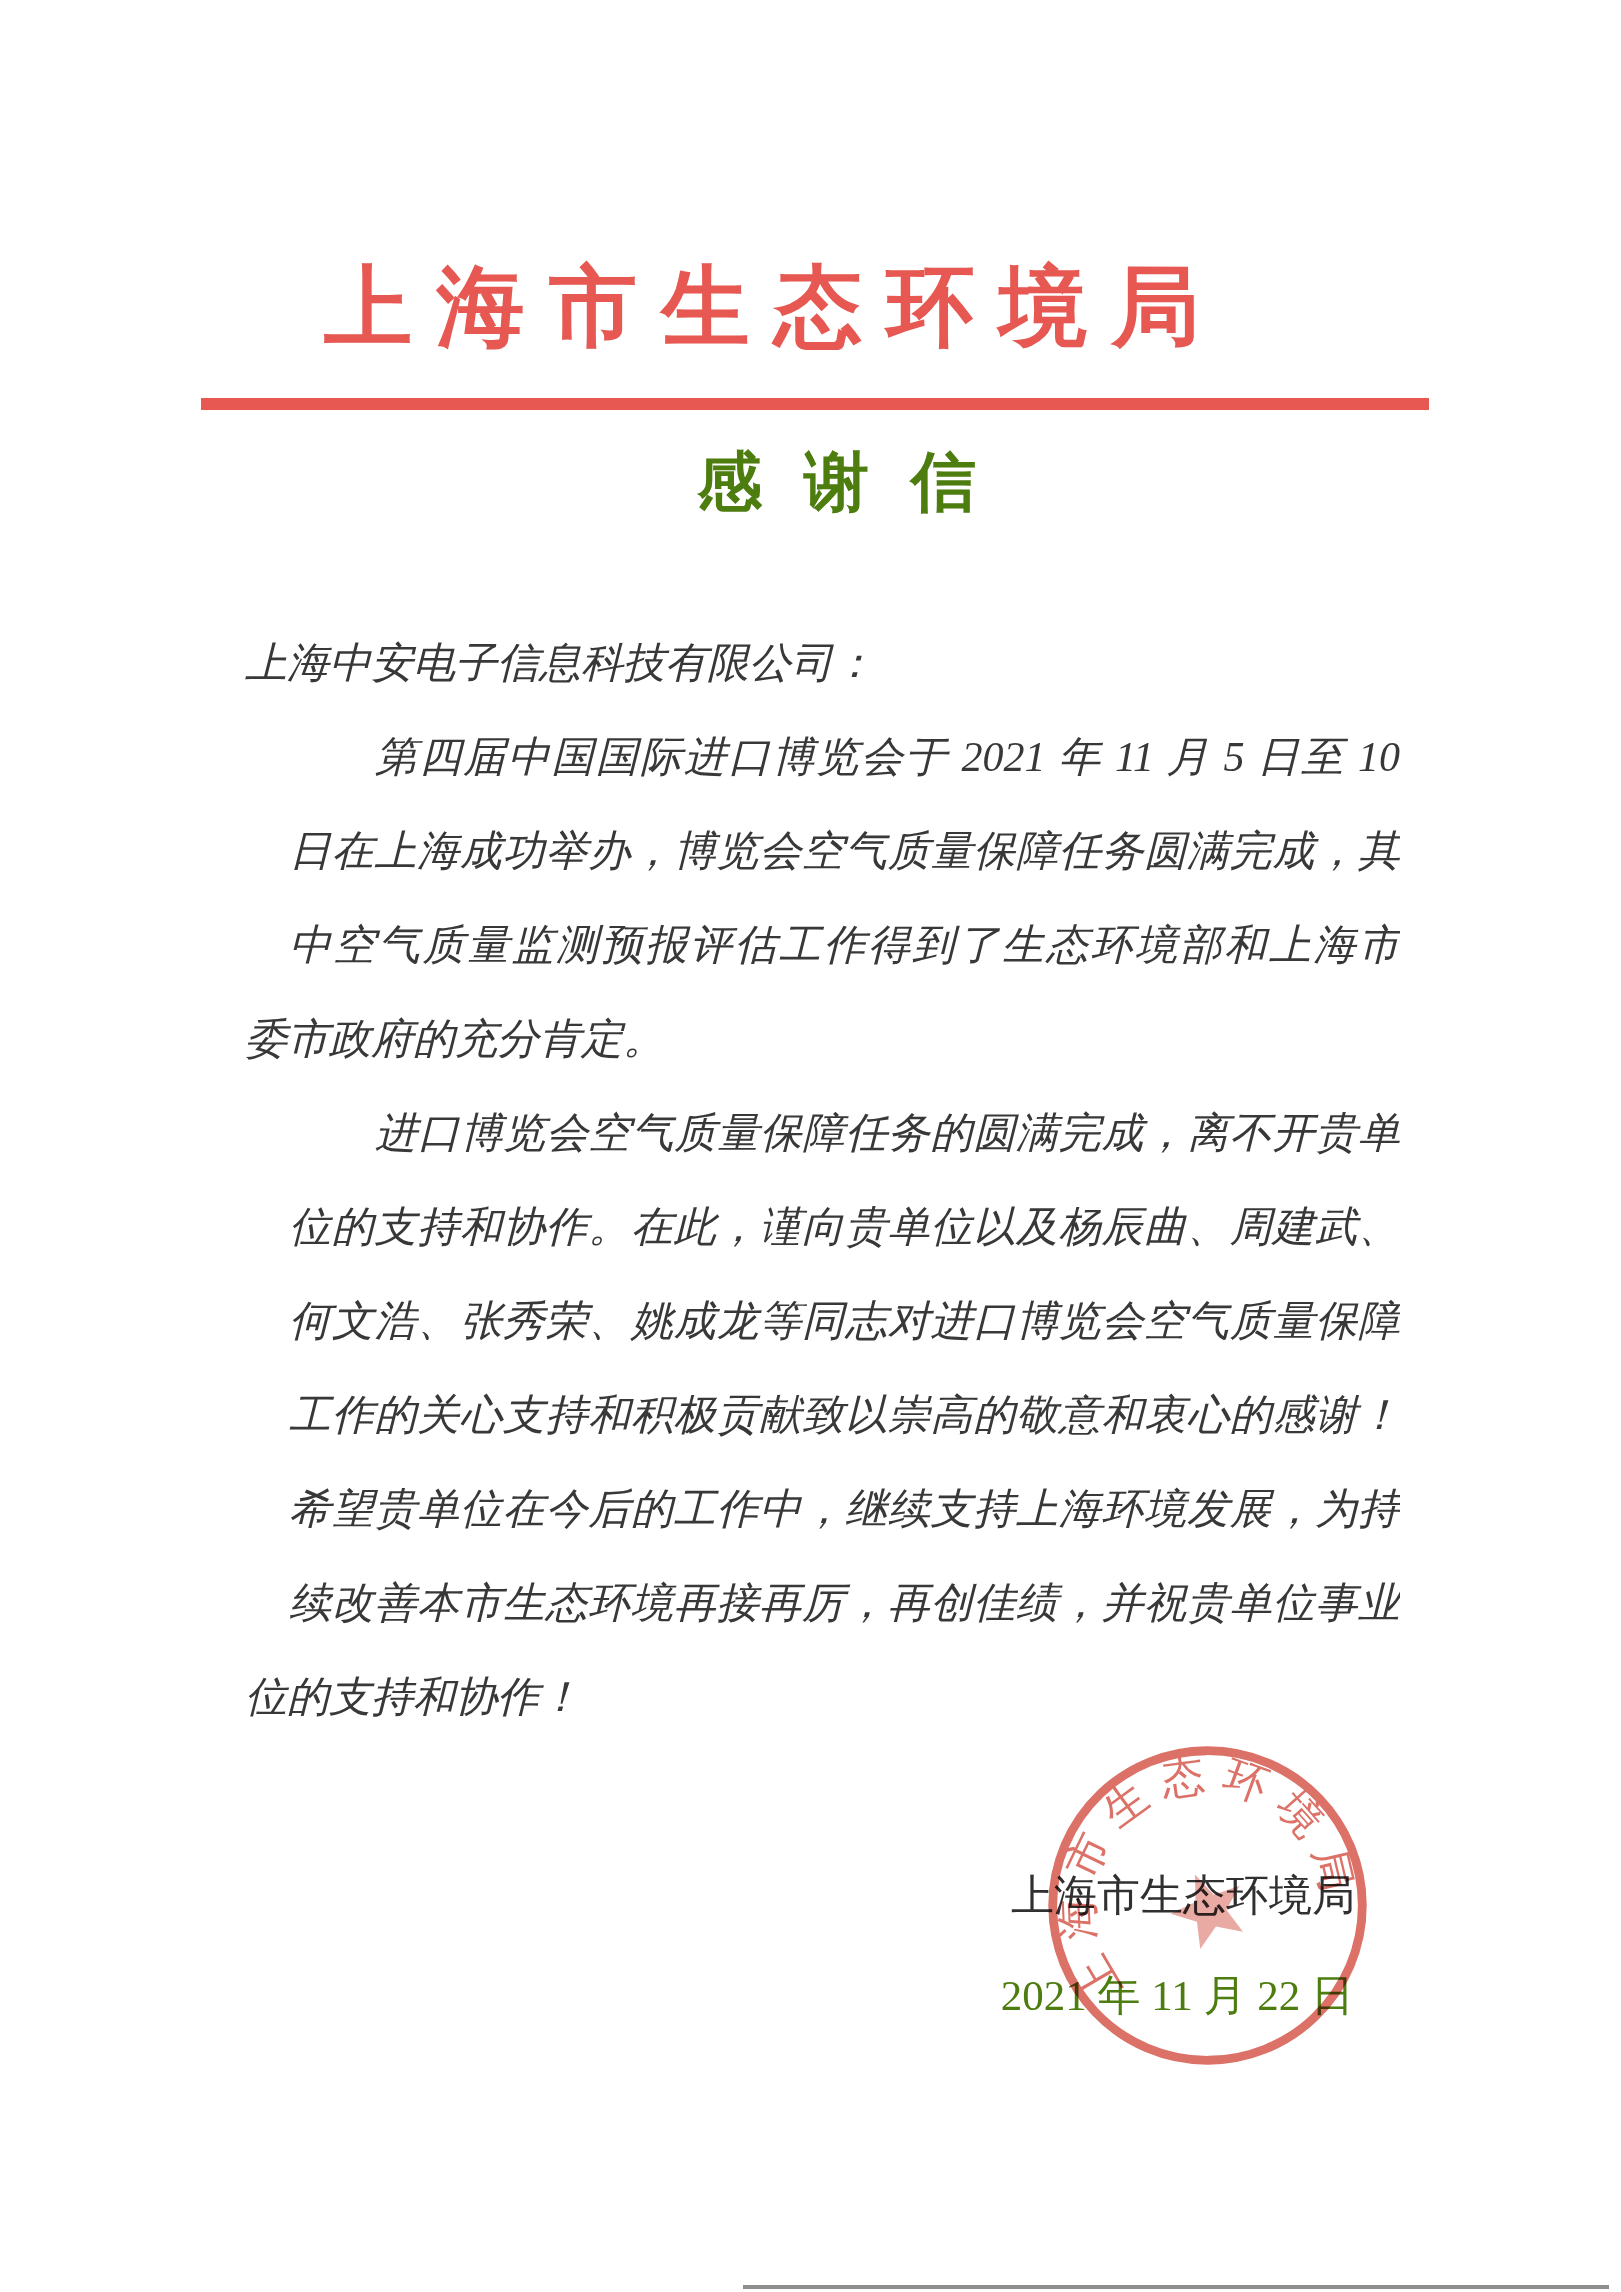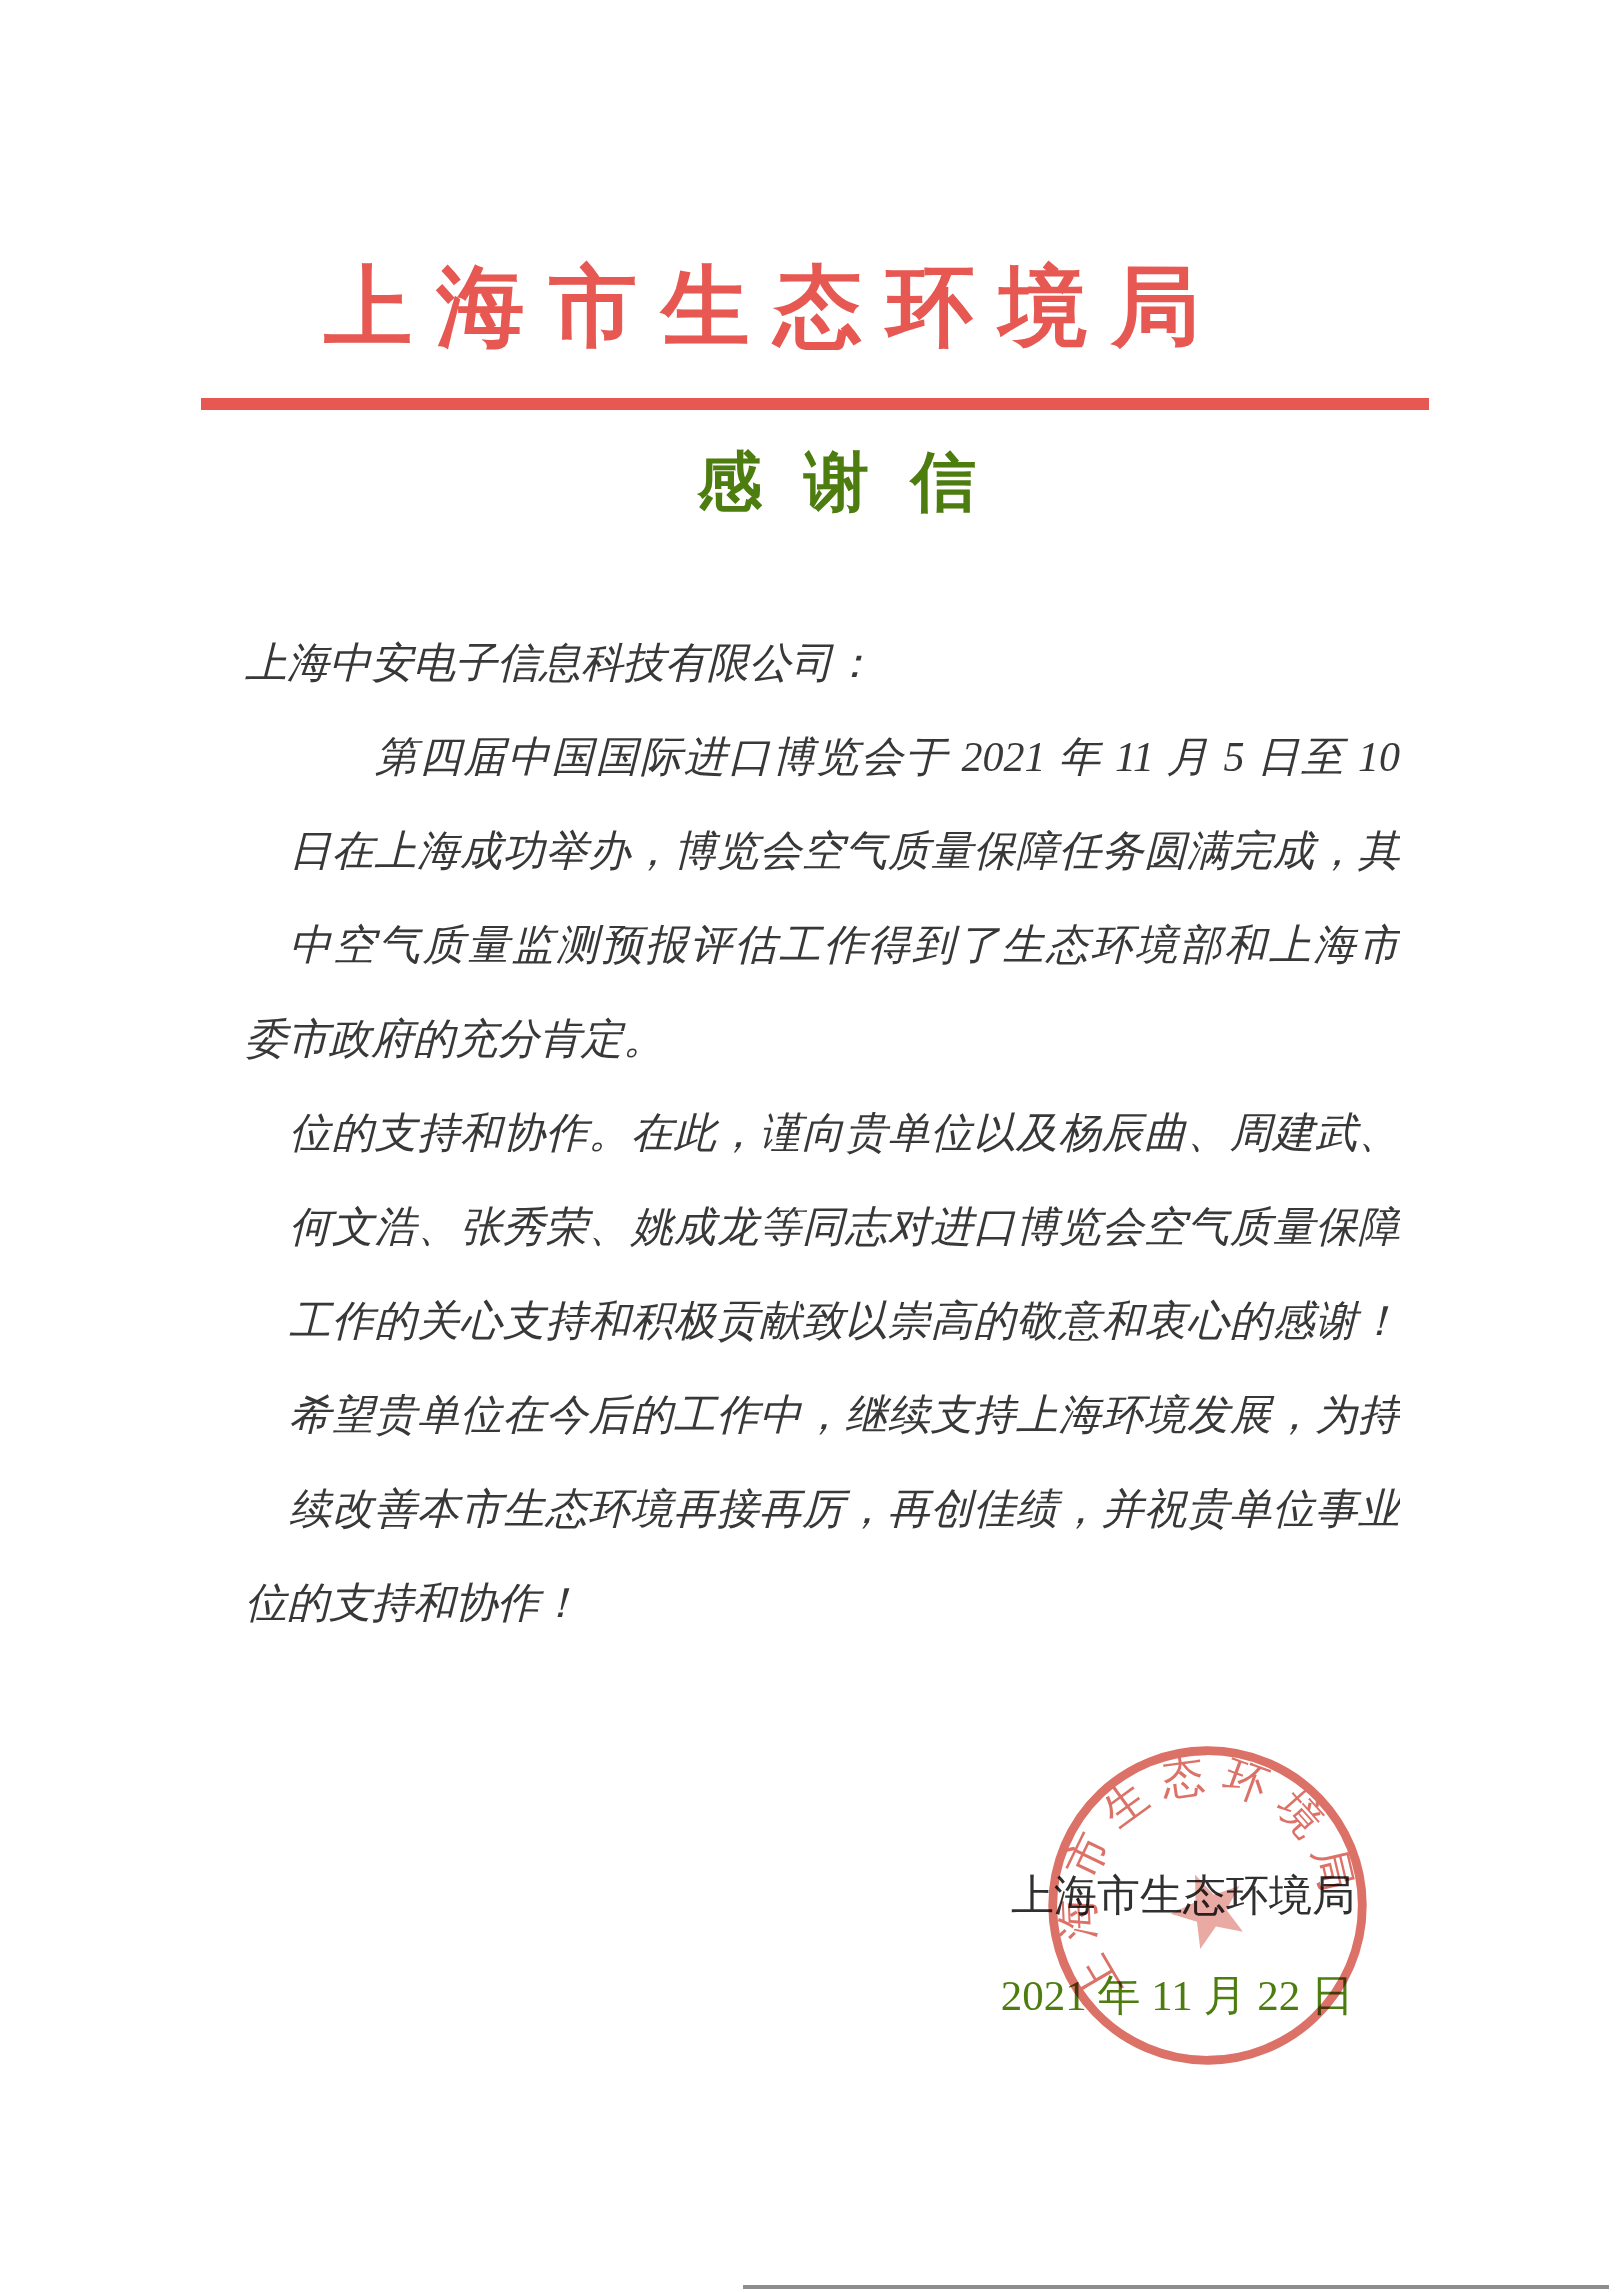--- a/index.html
+++ b/index.html
@@ -121,20 +121,21 @@
 
 <div class="doc-title">感谢信</div>
 
 <div class="letter-body">
   <div class="body-line">上海中安电子信息科技有限公司：</div>
 
 <div class="body-line fill indent">第四届中国国际进口博览会于 2021 年 11 月 5 日至 10</div>
     <div class="body-line fill">日在上海成功举办，博览会空气质量保障任务圆满完成，其</div>
     <div class="body-line fill">中空气质量监测预报评估工作得到了生态环境部和上海市</div>
     <div class="body-line">委市政府的充分肯定。</div>
+    <div class="body-line fill indent">进口博览会空气质量保障任务的圆满完成，离不开贵单</div>
     <div class="body-line fill">位的支持和协作。在此，谨向贵单位以及杨辰曲、周建武、</div>
     <div class="body-line fill">何文浩、张秀荣、姚成龙等同志对进口博览会空气质量保障</div>
     <div class="body-line fill">工作的关心支持和积极贡献致以崇高的敬意和衷心的感谢！</div>
     <div class="body-line fill">希望贵单位在今后的工作中，继续支持上海环境发展，为持</div>
     <div class="body-line fill">续改善本市生态环境再接再厉，再创佳绩，并祝贵单位事业</div>
     <div class="body-line">位的支持和协作！</div>
   </div>
 
 <div class="sig-agency">上海市生态环境局</div>
 

